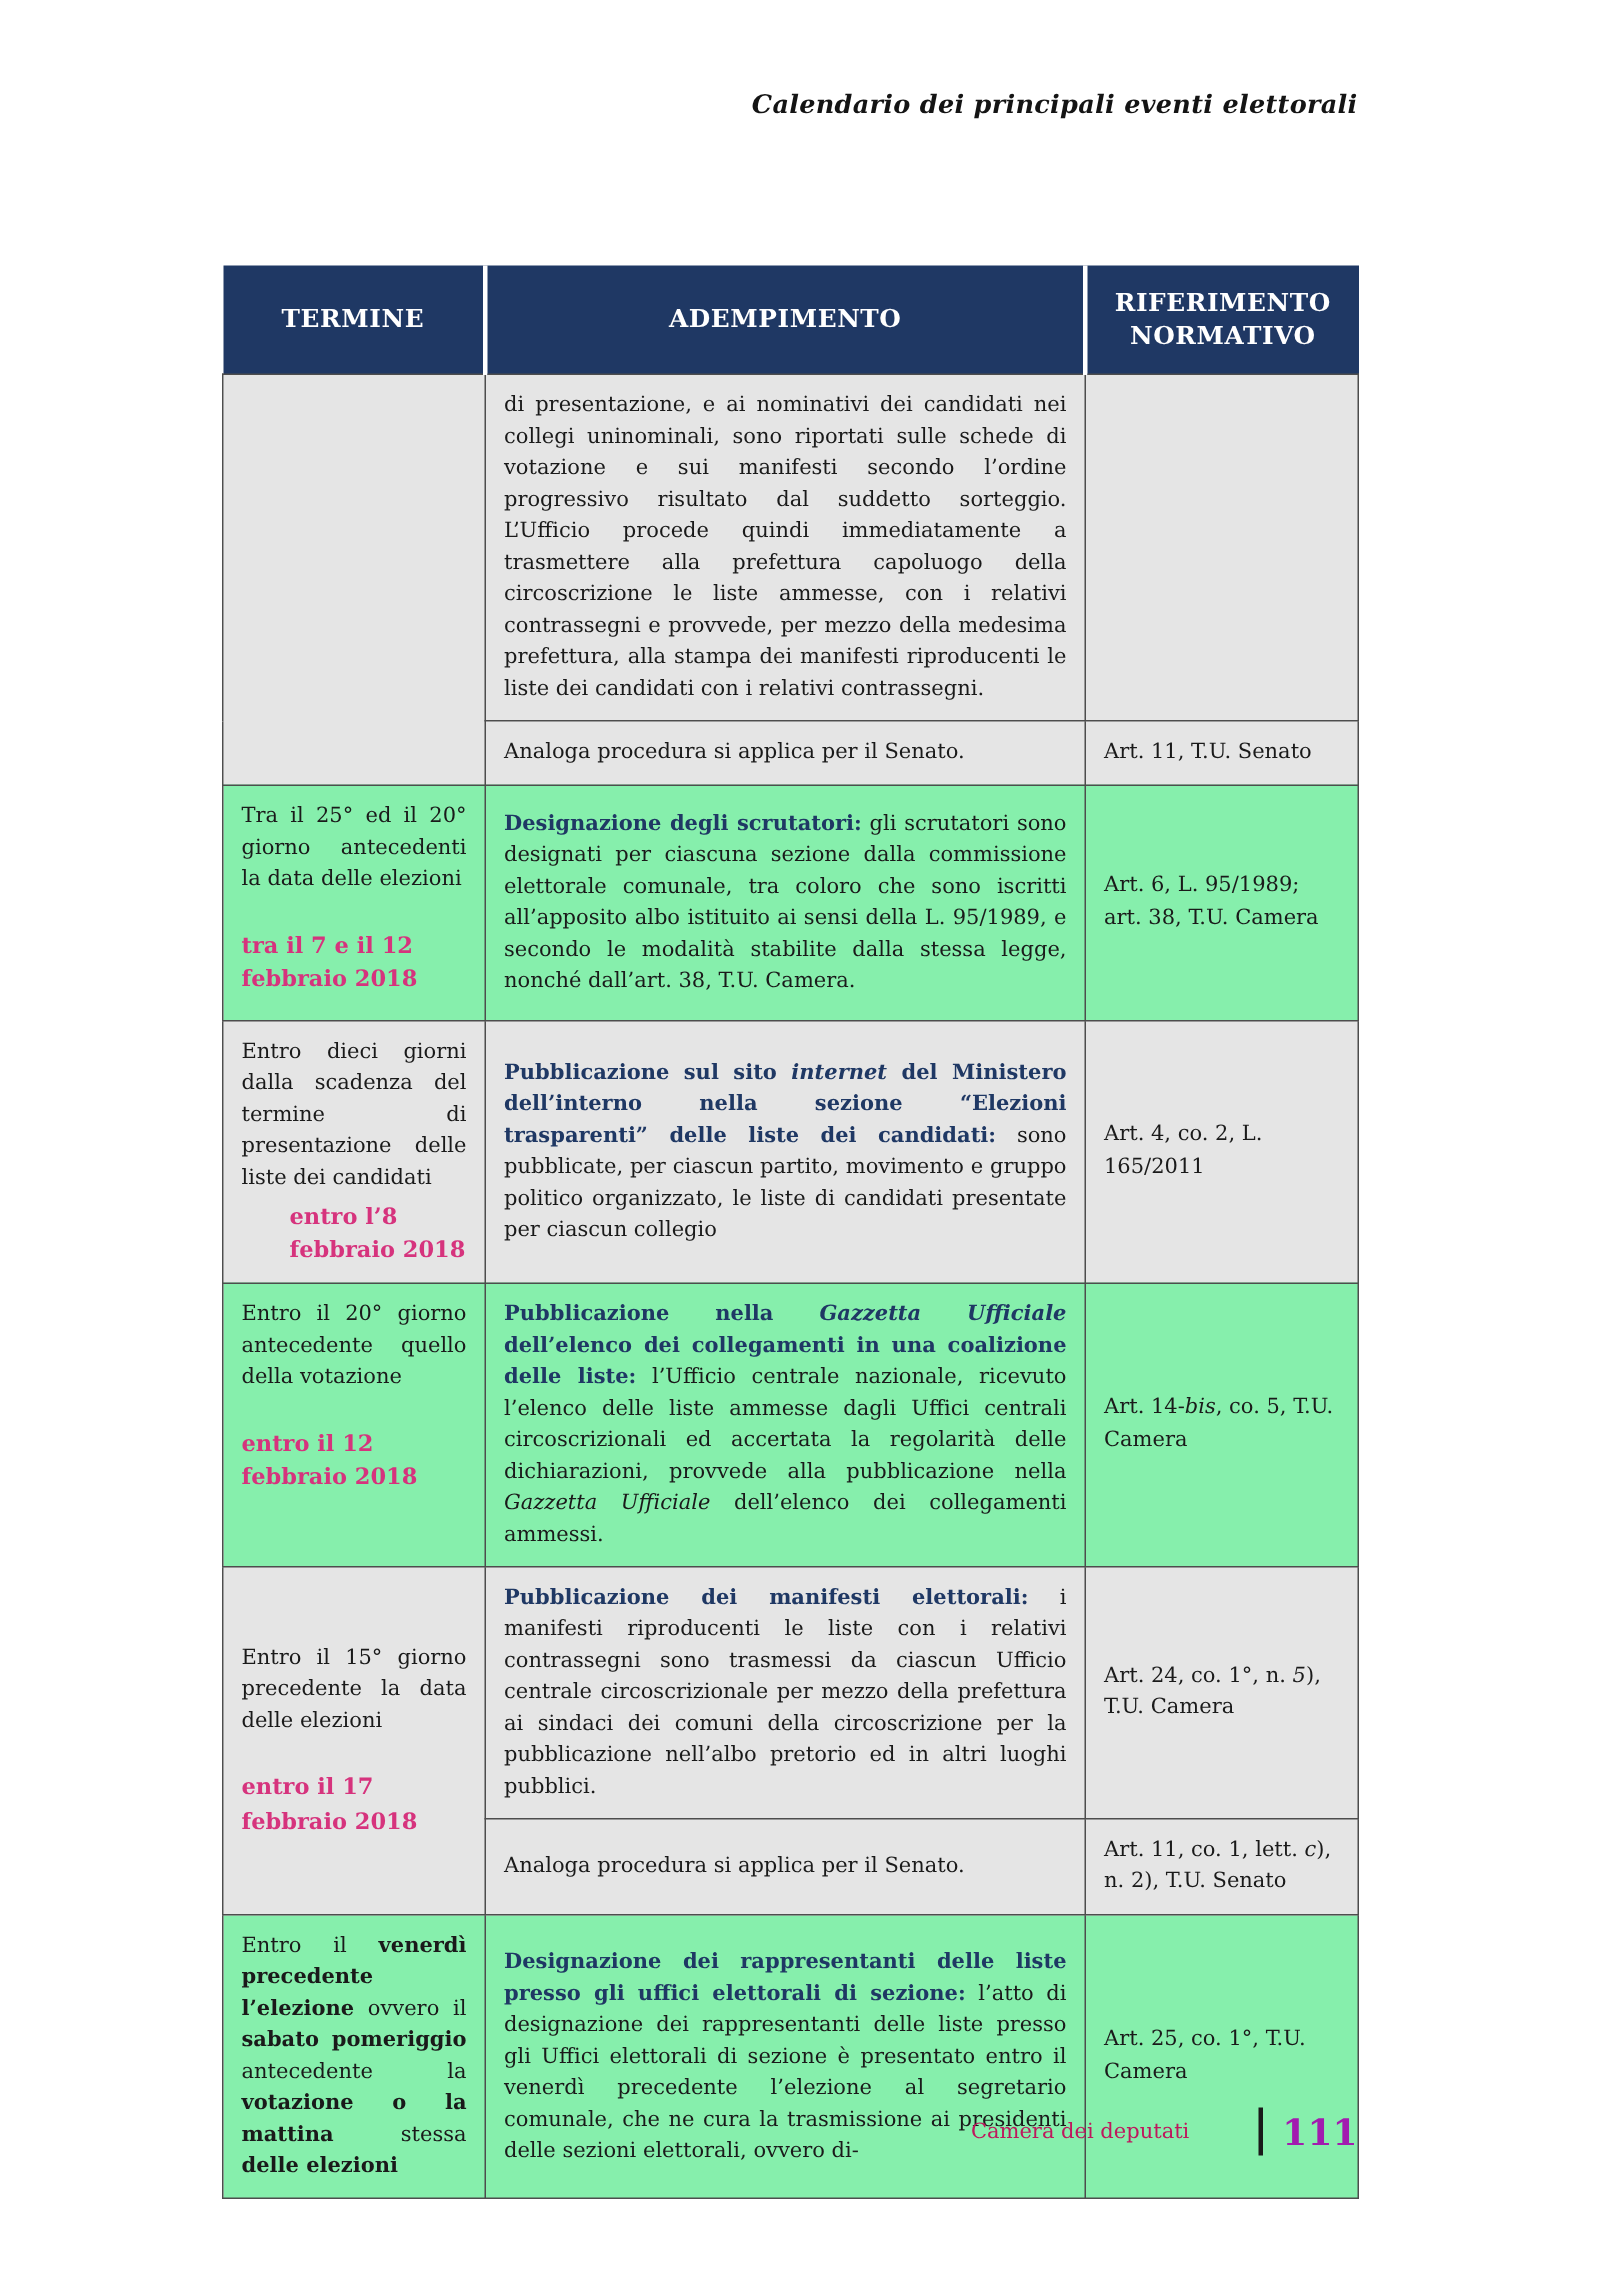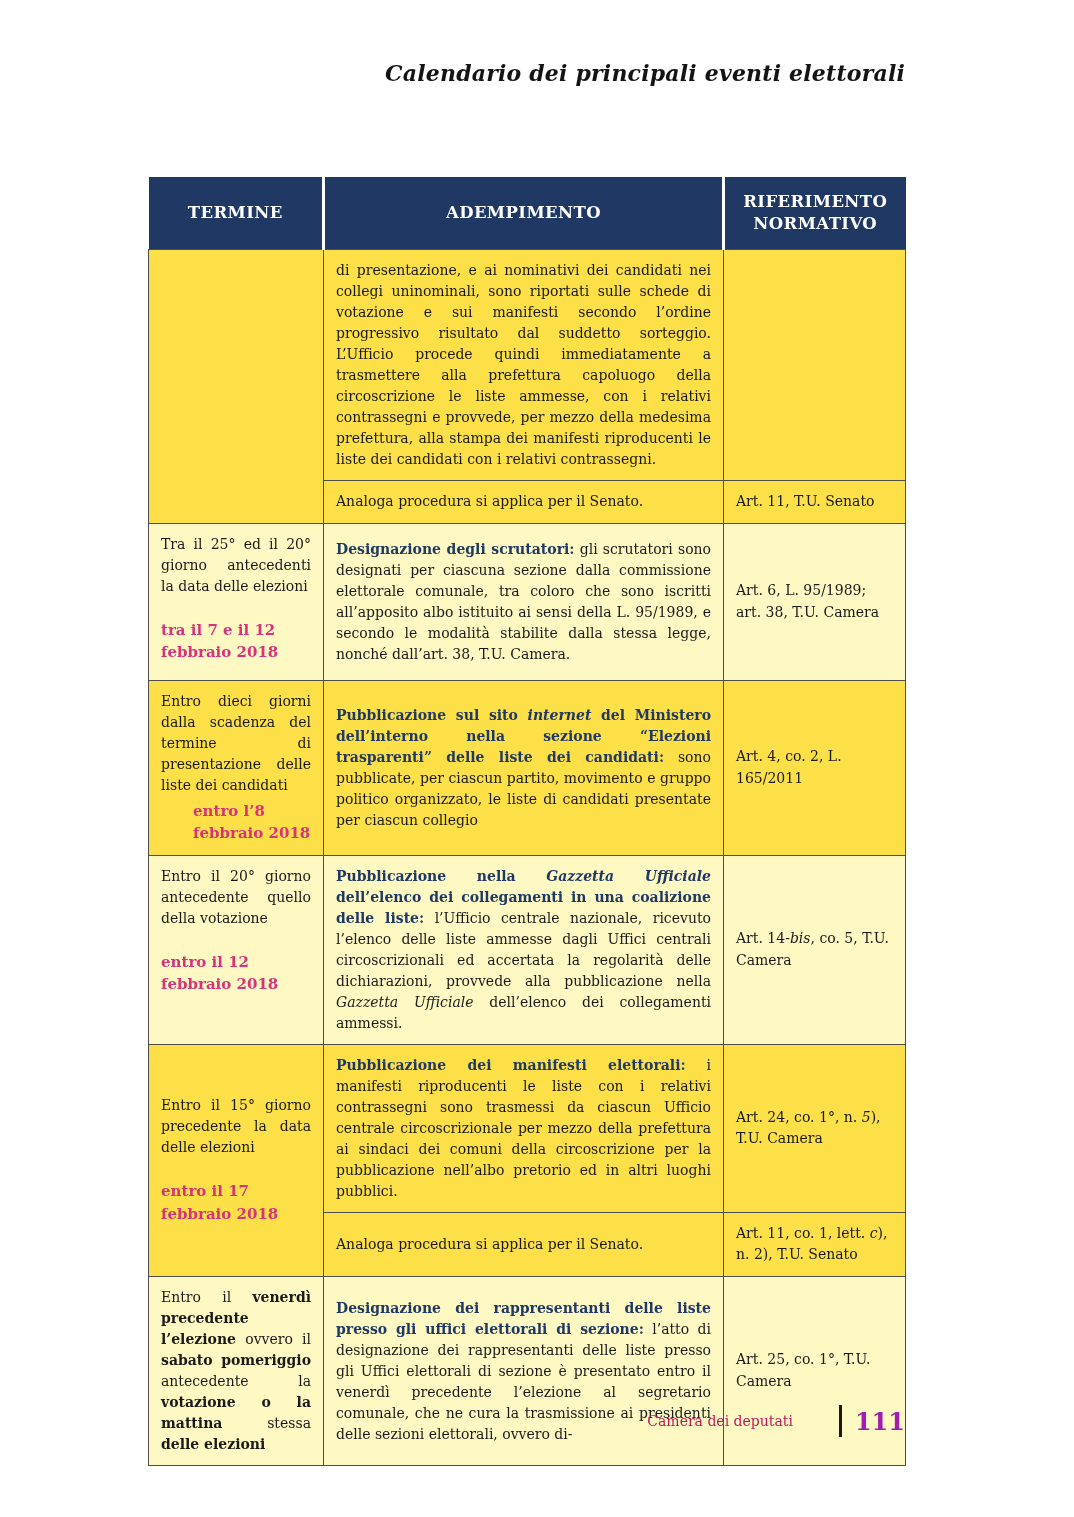--- a/index.html
+++ b/index.html
@@ -3,37 +3,37 @@
 <meta charset="utf-8">
 <style>
   html,body{margin:0;padding:0;}
   body{
     width:1074px;height:1517px;position:relative;background:#ffffff;
     font-family:"DejaVu Serif", serif;color:#1a1a1a;
   }
   .doc-header{
     position:absolute;top:60px;left:148px;width:757px;
     text-align:right;font-style:italic;font-weight:bold;
-    font-size:22px;color:#141414;letter-spacing:.2px;
+    font-size:17px;color:#141414;letter-spacing:.2px;
   }
   table.tbl{
     position:absolute;top:177px;left:148px;width:757px;
     border-collapse:collapse;table-layout:fixed;
   }
   .tbl th{
     background:#1f3864;color:#ffffff;font-weight:bold;font-size:16.5px;
     height:64px;text-align:center;vertical-align:middle;line-height:1.35;
     letter-spacing:.4px;padding:4px 10px;
   }
   .tbl th + th{border-left:3px solid #ffffff;}
   .tbl td{
-    border:1px solid #4d4d4d;vertical-align:top;background:#fef9c3;
+    border:1px solid #4d4d4d;vertical-align:top;background:#86efac;
     padding:10px 12px;font-size:14px;line-height:1.5;text-align:justify;
   }
-  tr.gray td{background:#fde047;}
+  tr.gray td{background:#e5e5e5;}
   td.mid{vertical-align:middle;}
   td.ref-cell{text-align:left;vertical-align:middle;line-height:1.55;}
   td.analoga{text-align:left;vertical-align:middle;}
   .date{
     color:#d6337d;font-weight:bold;font-size:15px;
     text-align:left;line-height:1.5;margin:0;
   }
   .gap-top{margin-top:22px;}
   .small-gap-top{margin-top:4px;margin-left:32px;}
   .lead{color:#1f3864;font-weight:bold;margin-top:32px;}

